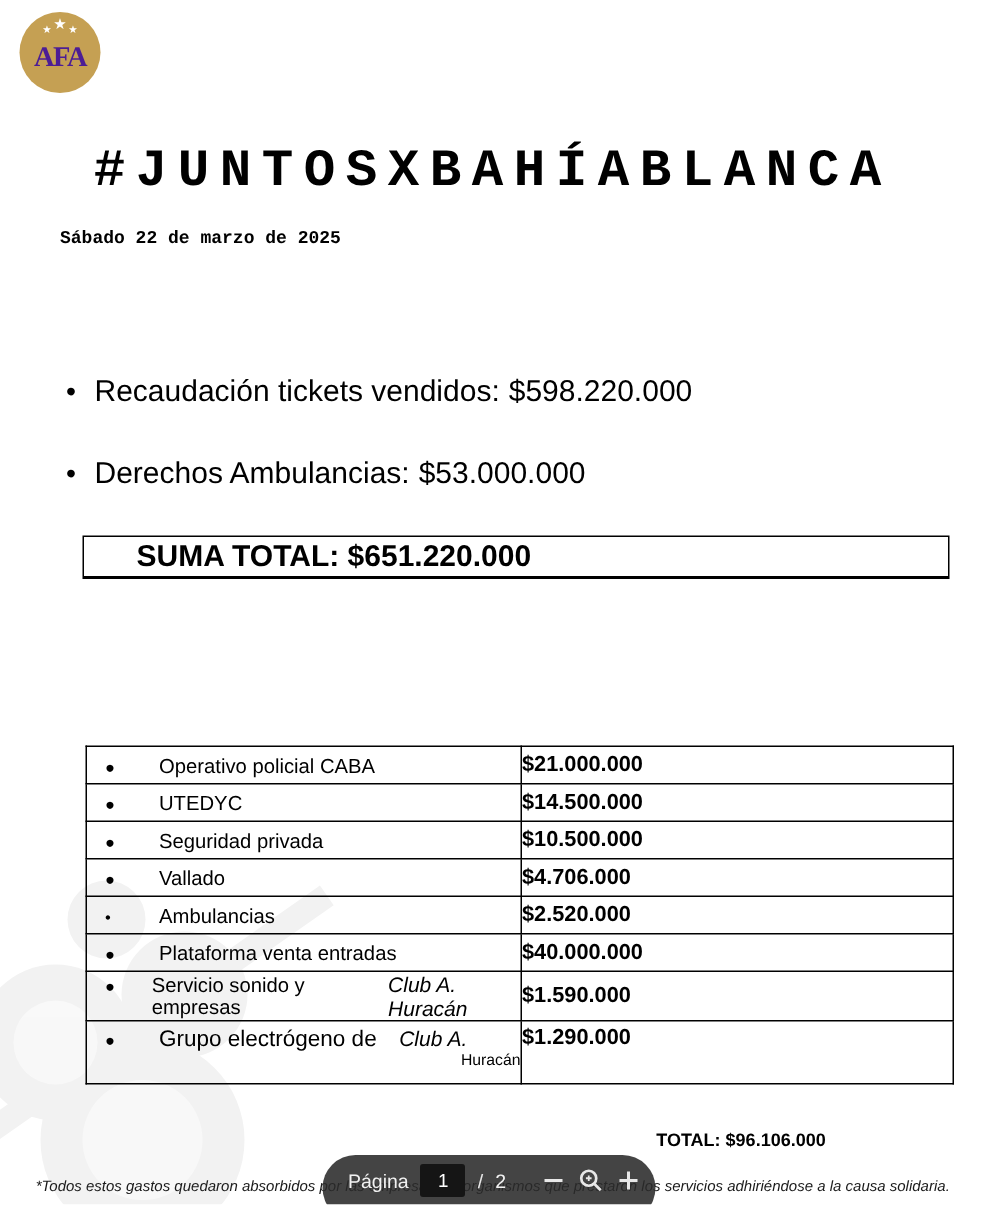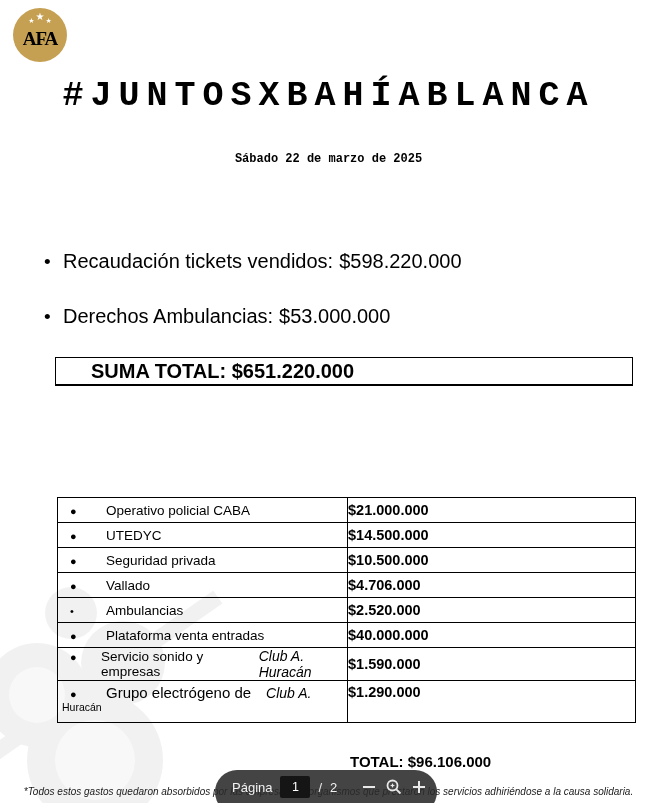--- a/index.html
+++ b/index.html
@@ -13,37 +13,37 @@
   
   .logo {
     position:absolute; left:13px; top:8px; width:54px; height:54px;
     border-radius:50%; background:#c5a053;
     display:flex; flex-direction:column; align-items:center; justify-content:flex-start;
   }
   .logo-stars { display:flex; align-items:flex-end; gap:1px; margin-top:5px; height:12px; color:#fff; line-height:1; }
   .logo-stars .s-side { font-size:7px; transform:translateY(-1px); }
   .logo-stars .s-mid  { font-size:10px; transform:translateY(-3px); }
   .logo-monogram {
-    font-family:"Liberation Serif", serif; font-weight:bold; color:#000000;
+    font-family:"Liberation Serif", serif; font-weight:bold; color:#4c1d95;
     font-size:19px; letter-spacing:-1px; line-height:1; margin-top:4px;
   }
 
   
   .watermark { position:absolute; left:-25px; top:555px; pointer-events:none; }
 
   
   .doc-title {
-    position:absolute; top:78px; left:0; width:100%;
+    position:absolute; top:96px; left:0; width:100%;
     text-align:center; font-family:"Liberation Mono", monospace;
     font-weight:bold; font-size:35px; line-height:37px; letter-spacing:7px;
     white-space:nowrap;
   }
   .doc-date {
-    position:absolute; top:152px; left:0; width:100%; text-align:center;
-    font-family:"Liberation Mono", monospace; font-weight:bold; font-size:12px;
+    position:absolute; top:152px; left:0; width:100%; text-align:left;
+    font-family:"Liberation Mono", monospace; font-weight:bold; font-size:12px;padding-left:40px;
   }
   .doc-venue {
     position:absolute; top:166px; left:0; width:100%; text-align:center;
     font-family:"Liberation Mono", monospace; font-size:10px;
   }
 
   .revenue-list { position:absolute; left:44px; top:249px; list-style:none; }
   .revenue-list li { display:flex; align-items:baseline; font-size:20px; line-height:24px; margin-bottom:30px; }
   .revenue-list .blt-dot { width:19px; font-size:19px; }
 
@@ -66,25 +66,25 @@
   .exp-table td { border:1px solid #000; vertical-align:middle; }
   .exp-table td.c1 { width:290px; padding-left:12px; }
   .exp-table td.c2 { width:288px; text-align:left; font-weight:bold; font-size:14.5px; }
   .exp-table tr { height:25px; }
   .exp-table tr.tall { height:42px; }
   .exp-table tr.tall td { vertical-align:top; padding-top:3px; }
   .rline { display:flex; align-items:baseline; }
   .blt { width:36px; font-size:11px; }
   .lbl { font-size:13.5px; }
   .sfx { font-size:14px; margin-left:15px;font-style:italic; }
-  .wrapline { font-size:10.5px; line-height:12px; padding-left:2px; margin-left:-10px; }
+  .wrapline { font-size:10.5px; line-height:12px; padding-left:2px; margin-left:-10px;text-align:right; }
 
   .total-line {
     position:absolute; left:350px; top:753px; width:288px;
-    text-align:left; font-weight:bold; font-size:15px;
+    text-align:center; font-weight:bold; font-size:12px;
   }
   .footnote {
     position:absolute; left:0; top:786px; width:100%;
     text-align:center; font-style:italic; font-size:10px; color:#1a1a1a;
     white-space:nowrap;
   }
 
   
   .pdf-toolbar {
     position:absolute; left:215px; top:770px; width:222px; height:44px;

